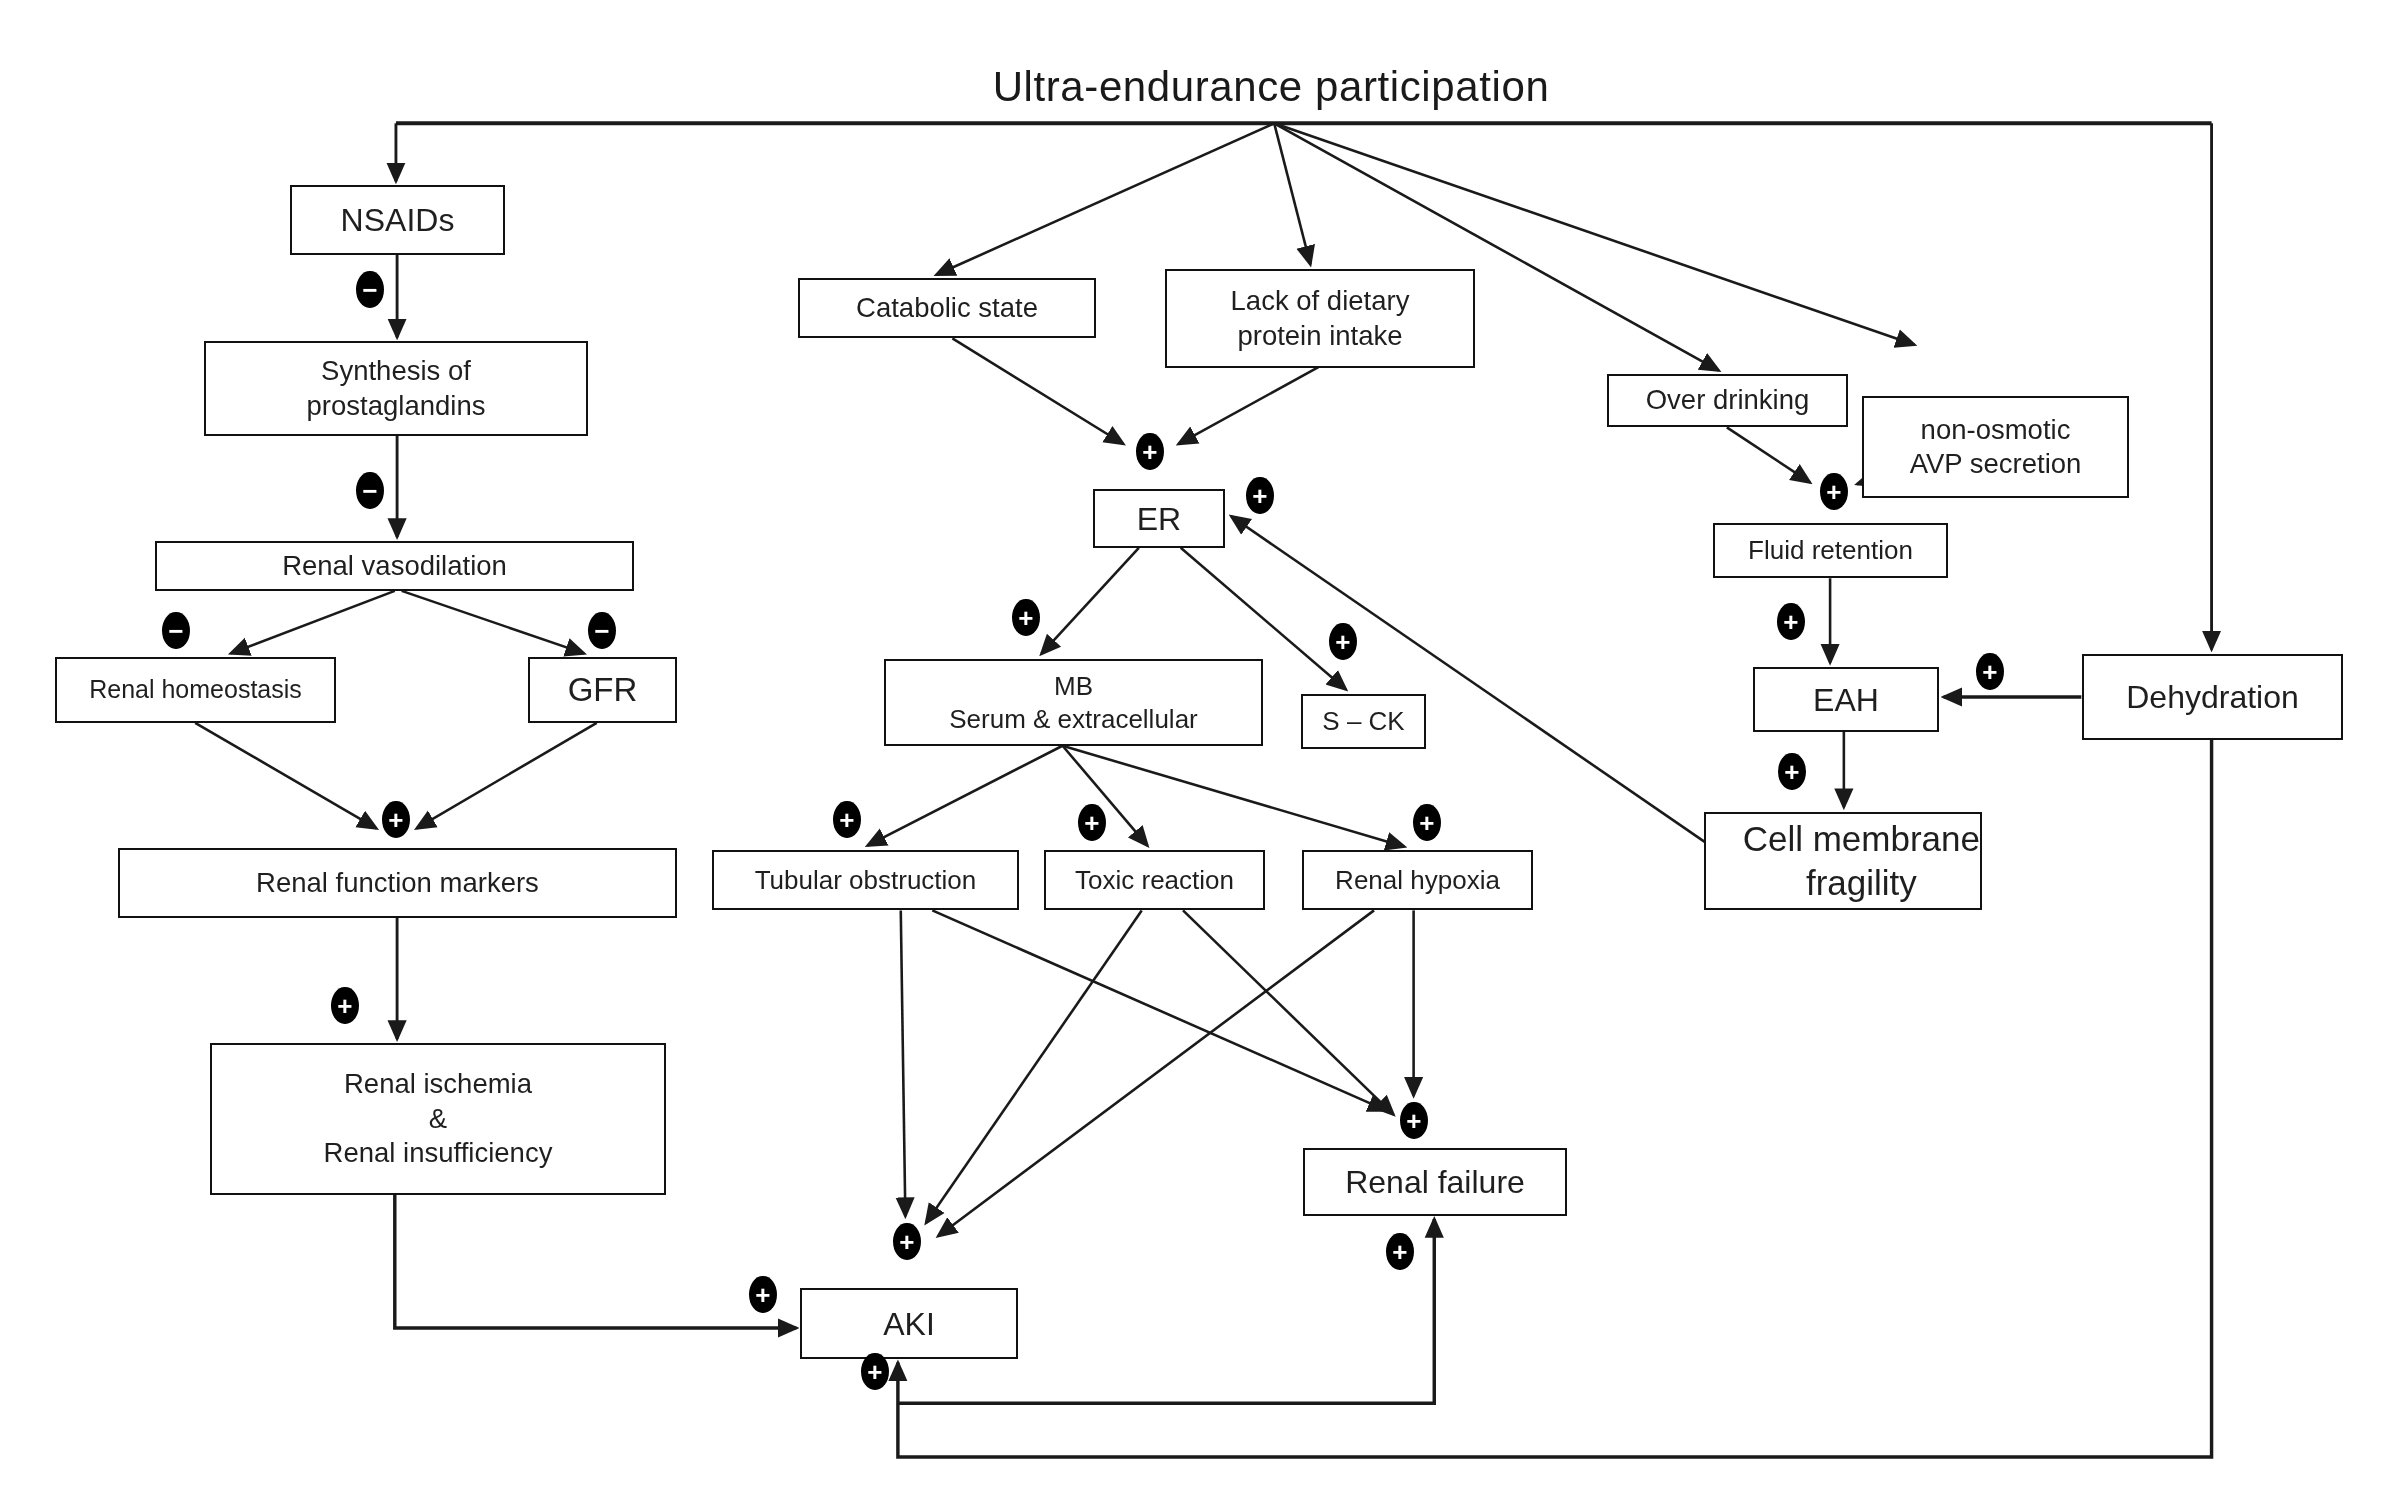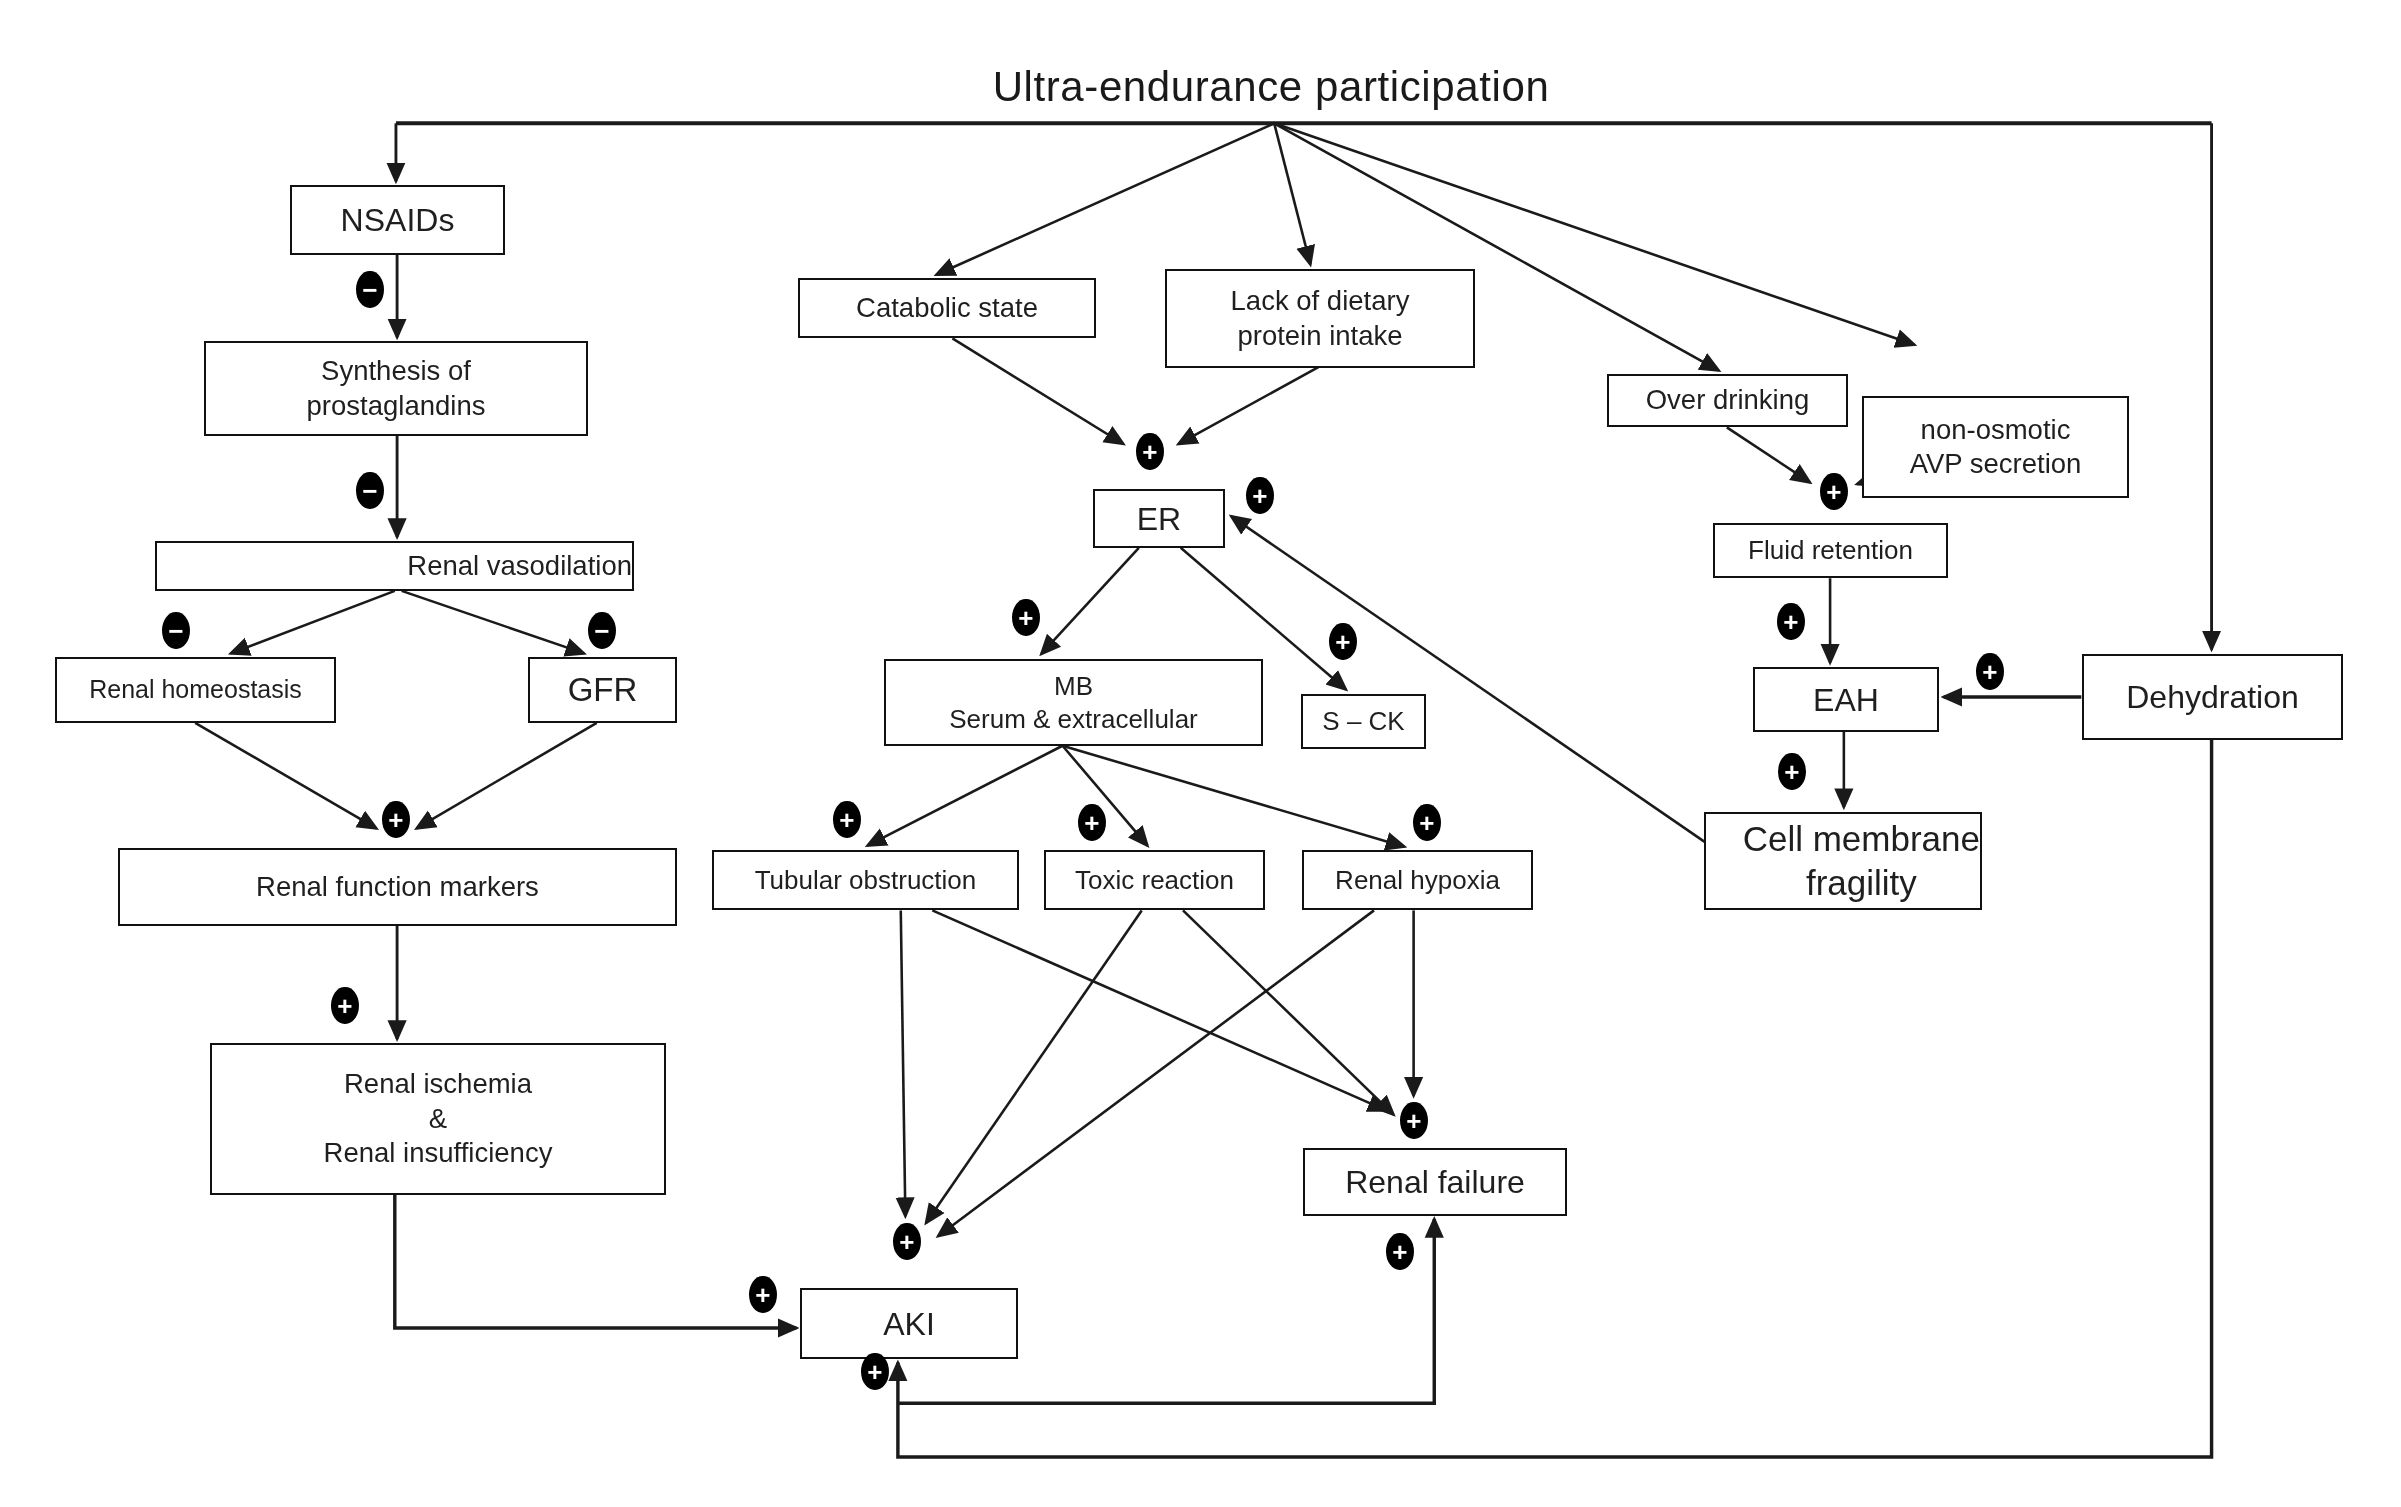--- a/index.html
+++ b/index.html
@@ -104,30 +104,30 @@
   <div id="page-title">Ultra-endurance participation</div>
 
   <div id="node-layer">
       <div class="node" style="left: 290px; top: 185px; width: 215px; height: 70px; font-size: 32px; border-color: rgb(17, 17, 17); background: rgb(255, 255, 255);">
         <span>NSAIDs</span>
       </div>
       <div class="node" style="left: 204px; top: 341px; width: 384px; height: 95px; font-size: 27.5px; border-color: rgb(17, 17, 17); background: rgb(255, 255, 255);">
         <span>Synthesis of
 prostaglandins</span>
       </div>
-      <div class="node" style="left: 155px; top: 541px; width: 479px; height: 50px; font-size: 27.5px; border-color: rgb(17, 17, 17); background: rgb(255, 255, 255); justify-content: flex-end;">
+      <div class="node" style="left: 155px; top: 541px; width: 479px; height: 50px; font-size: 27.5px; border-color: rgb(17, 17, 17); background: rgb(255, 255, 255);">
         <span>Renal vasodilation</span>
       </div>
       <div class="node" style="left: 55px; top: 657px; width: 281px; height: 66px; font-size: 25px; border-color: rgb(17, 17, 17); background: rgb(255, 255, 255);">
         <span>Renal homeostasis</span>
       </div>
       <div class="node" style="left: 528px; top: 657px; width: 149px; height: 66px; font-size: 33px; border-color: rgb(17, 17, 17); background: rgb(255, 255, 255);">
         <span>GFR</span>
       </div>
-      <div class="node" style="left: 118px; top: 848px; width: 559px; height: 78px; font-size: 27.5px; border-color: rgb(17, 17, 17); background: rgb(255, 255, 255);">
+      <div class="node" style="left: 118px; top: 848px; width: 559px; height: 70px; font-size: 27.5px; border-color: rgb(17, 17, 17); background: rgb(255, 255, 255);">
         <span>Renal function markers</span>
       </div>
       <div class="node" style="left: 179px; top: 1043px; width: 456px; height: 152px; font-size: 27.5px; border-color: rgb(17, 17, 17); background: rgb(255, 255, 255); margin-left: 31px;">
         <span>Renal ischemia
 &amp;
 Renal insufficiency</span>
       </div>
       <div class="node" style="left: 798px; top: 278px; width: 298px; height: 60px; font-size: 27.5px; border-color: rgb(17, 17, 17); background: rgb(255, 255, 255);">
         <span>Catabolic state</span>
       </div>

